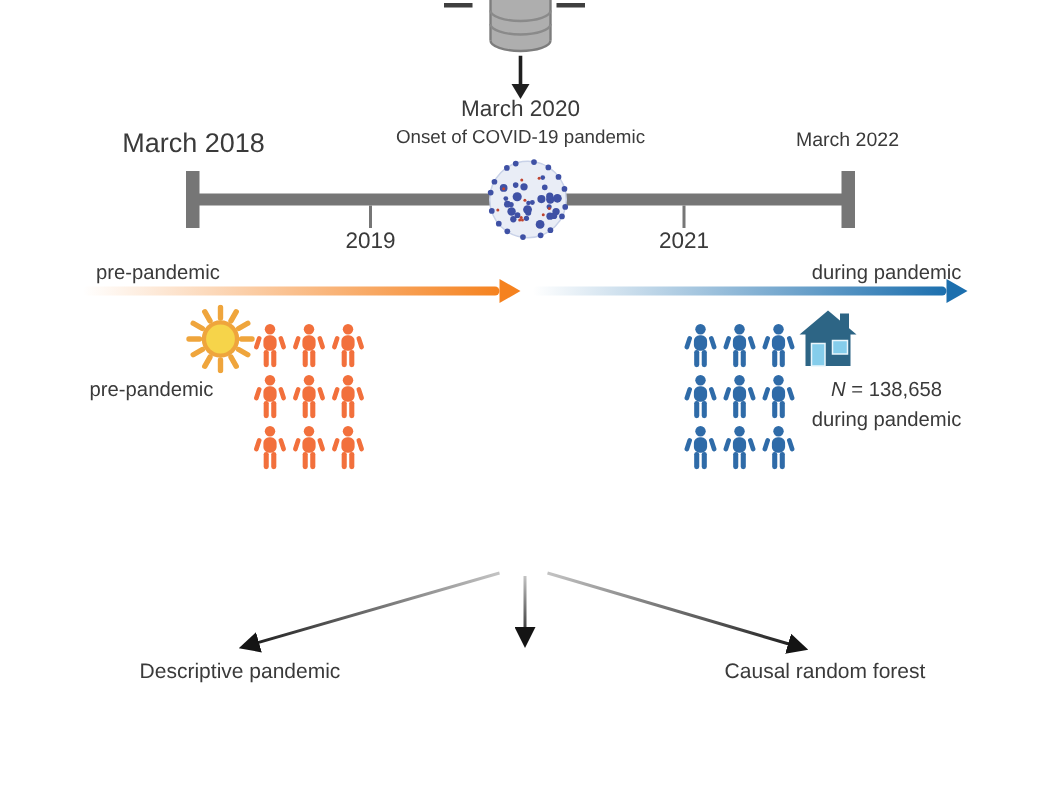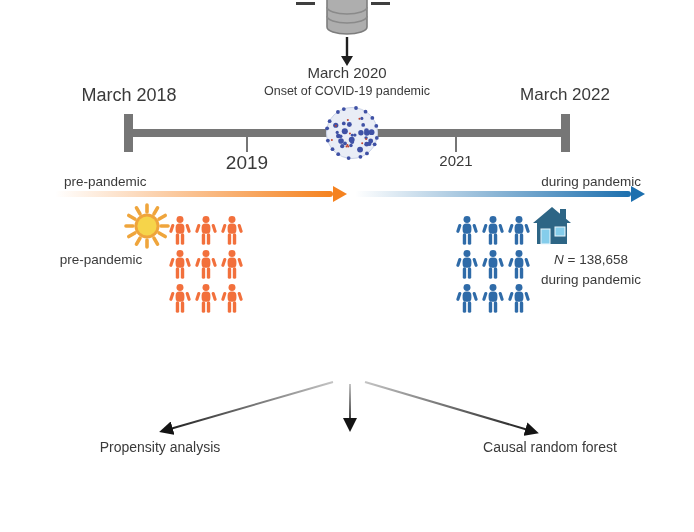--- a/index.html
+++ b/index.html
@@ -54,28 +54,28 @@
   </svg>
 
   <svg class="abs" style="left:338px;top:37px" width="18" height="30" viewBox="0 0 18 30">
     <line x1="9" y1="0" x2="9" y2="20" stroke="#1f1f1f" stroke-width="2.4"></line>
     <polygon points="3,19 15,19 9,29" fill="#1f1f1f"></polygon>
   </svg>
 
   <div class="abs ctr lbl" style="left:347px;top:64px;font-size:15px;">March 2020</div>
   <div class="abs ctr lbl" style="left:347px;top:84px;font-size:12.5px;">Onset of COVID-19 pandemic</div>
   <div class="abs ctr lbl" style="left:129px;top:85px;font-size:18px;">March 2018</div>
-  <div class="abs ctr lbl" style="left:565px;top:85px;font-size:17px;">March 2022</div>
+  <div class="abs ctr lbl" style="left:565px;top:85px;font-size:13px;">March 2022</div>
 
   <div class="abs bar" style="left:128px;top:129px;width:438px;height:8px;"></div>
   <div class="abs bar" style="left:124px;top:114px;width:9px;height:38px;"></div>
   <div class="abs bar" style="left:561px;top:114px;width:9px;height:38px;"></div>
   <div class="abs bar" style="left:246px;top:137px;width:2px;height:15px;"></div>
   <div class="abs bar" style="left:455px;top:137px;width:2px;height:15px;"></div>
-  <div class="abs ctr lbl" style="left:247px;top:152px;font-size:19px;">2019</div>
+  <div class="abs ctr lbl" style="left:247px;top:152px;font-size:15px;">2019</div>
   <div class="abs ctr lbl" style="left:456px;top:152px;font-size:15px;text-align:center;">2021</div>
 
   <svg class="abs" style="left:323px;top:104px" width="58" height="58" viewBox="0 0 58 58">
     <circle cx="29" cy="29" r="25.5" fill="#e9edf6" stroke="#c9d2e8" stroke-width="1"></circle>
     <g id="virus-spots">
         <circle cx="43.847787353533164" cy="29.030664722671833" r="2.797304711163651" fill="#3f51a5"></circle>
         <circle cx="27.95062544406134" cy="41.53024089891497" r="1.7729430689816097" fill="#3f51a5"></circle>
         <circle cx="43.5044950555404" cy="26.781597811922335" r="2.4078531857616516" fill="#3f51a5"></circle>
         <circle cx="28.701081453281795" cy="35.70179576212169" r="2.9494264910227743" fill="#3f51a5"></circle>
         <circle cx="40.17681062852499" cy="20.935017604541898" r="1.8662384765531115" fill="#3f51a5"></circle>
@@ -246,21 +246,21 @@
       <linearGradient id="g3" gradientUnits="userSpaceOnUse" x1="270" y1="4" x2="445" y2="56">
           <stop offset="0" stop-color="#c4c4c4"></stop>
           <stop offset="1" stop-color="#141414"></stop>
         </linearGradient>
     </defs>
     <line x1="238" y1="4" x2="68" y2="53" stroke="url(#g1)" stroke-width="2" marker-end="url(#mk)"></line>
     <line x1="255" y1="6" x2="255" y2="50" stroke="url(#g2)" stroke-width="2" marker-end="url(#mk)"></line>
     <line x1="270" y1="4" x2="440" y2="54" stroke="url(#g3)" stroke-width="2" marker-end="url(#mk)"></line>
   </svg>
 
-  <div class="abs ctr lbl" style="left:160px;top:439px;font-size:14px;">Propensity analysis</div>
+  <div class="abs ctr lbl" style="left:160px;top:439px;font-size:14px;">Descriptive pandemic</div>
   <div class="abs ctr lbl" style="left:550px;top:439px;font-size:14px;">Causal random forest</div>
 
   <svg id="violin-svg" class="abs" style="left:104px;top:456px" width="150" height="76" viewBox="0 0 150 76">
     <g id="violin-grid" stroke="#ececec" stroke-width="1">
         <line x1="16" y1="36" x2="142" y2="36"></line>
         <line x1="16" y1="54.5" x2="142" y2="54.5"></line>
         <line x1="16" y1="73" x2="142" y2="73"></line>
       </g>
     <g id="violin-bodies">
         <path d="M36 22 C37.5 34 39 43 44 51 C49 59 49.5 68 43 75 L41 76 L31 76 C22.5 68 23 59 28 51 C33 43 34.5 34 36 22 Z" fill="#2e75b6" stroke="rgba(0,0,0,.35)" stroke-width="0.6"></path>

